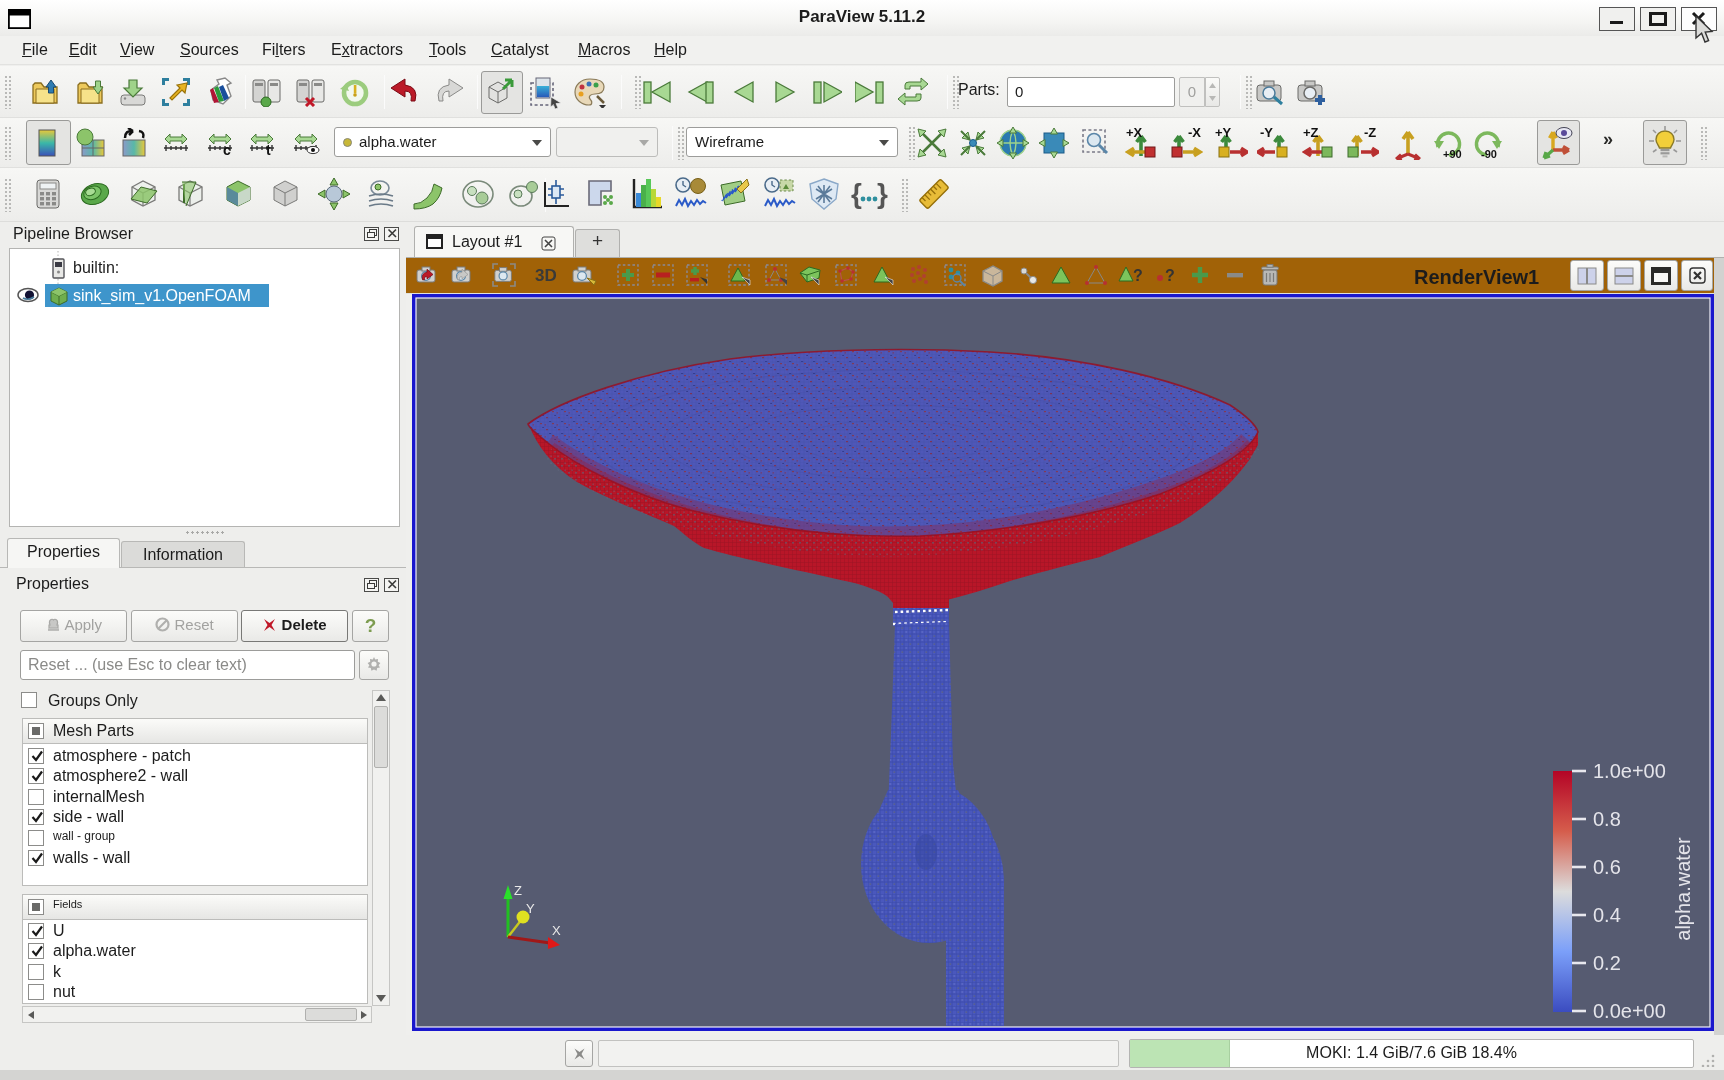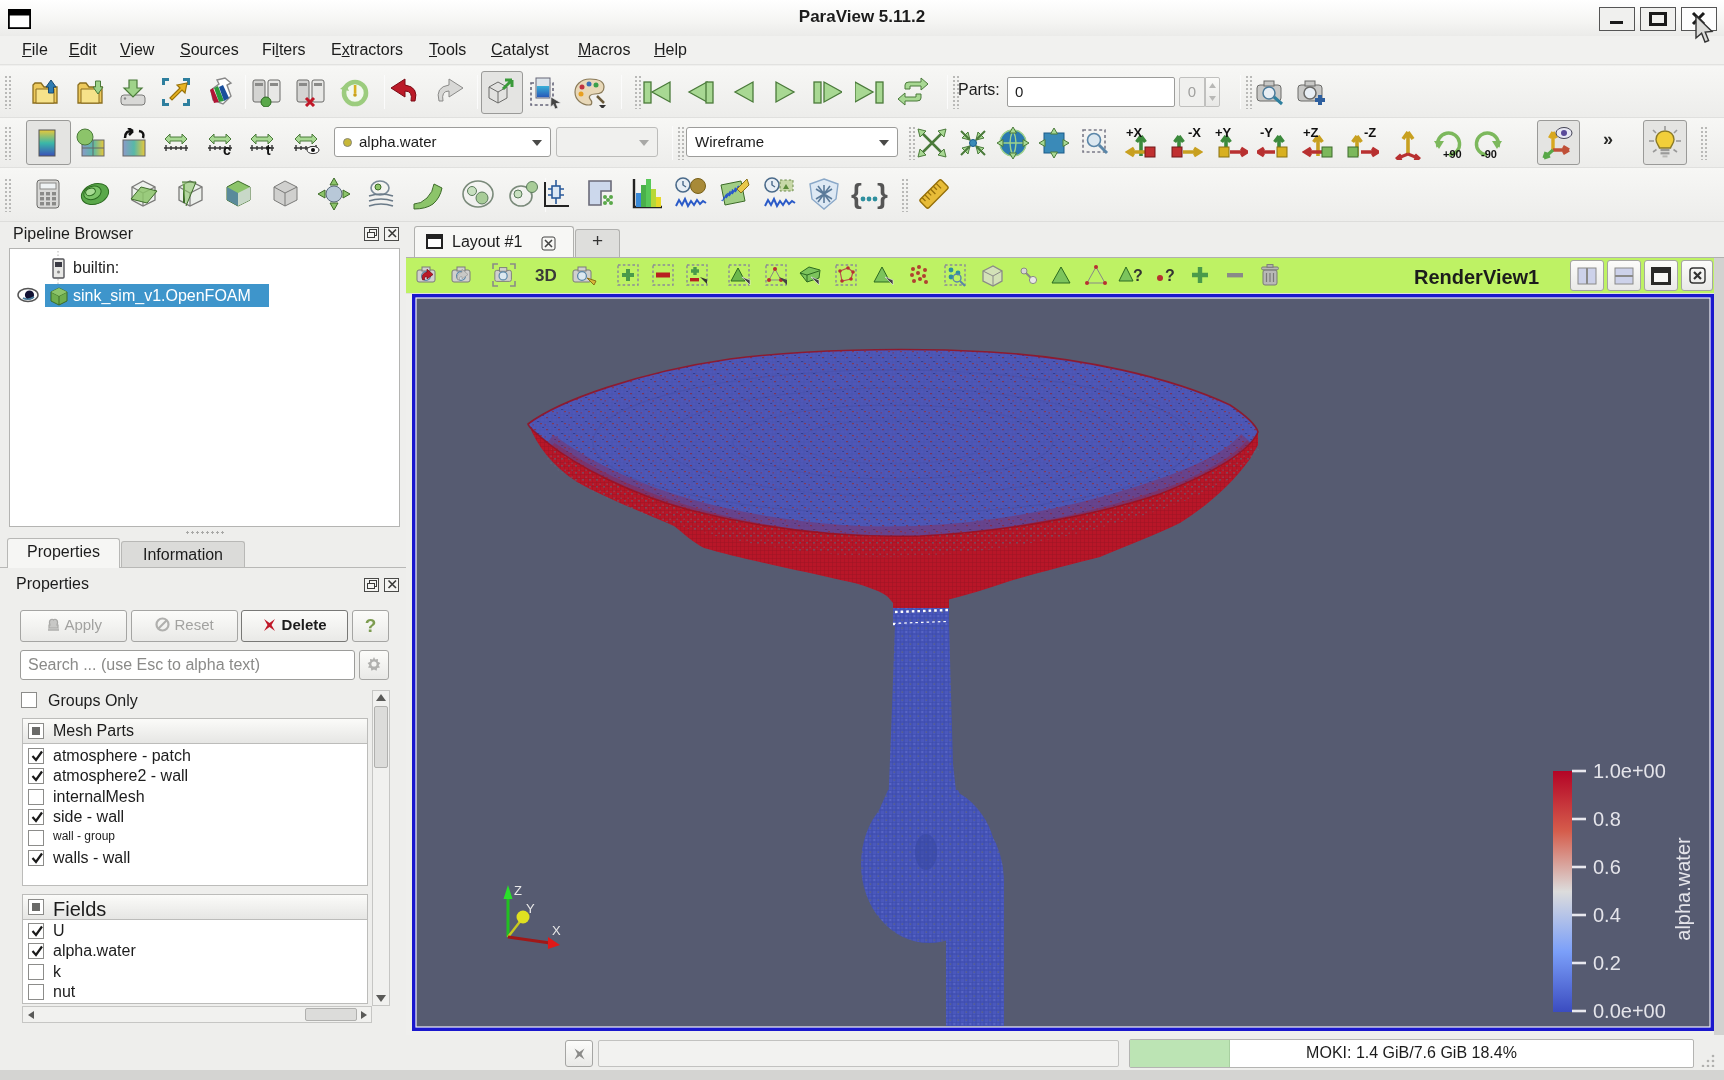--- a/index.html
+++ b/index.html
@@ -51,21 +51,21 @@
   border-radius:3px; text-align:center; }
 .check { position:absolute; width:16px; height:16px; background:#fff; border:1px solid #8c8c8a; }
 .listrow { position:absolute; font-size:15px; }
 
 
 .sbar { position:absolute; background:#f1f1ef; border:1px solid #c6c6c4; }
 .sthumb { position:absolute; background:#dcdcda; border:1px solid #b0b0ae; border-radius:2px; }
 
 
 #viewtabs { left:406px; top:222px; width:1318px; height:36px; background:#eeeeec; }
-#dectb { left:406px; top:258px; width:1318px; height:36px; background:#bef264; border-bottom:1px solid #e0e0de;}
+#dectb { left:406px; top:258px; width:1318px; height:36px; background:#a16207; border-bottom:1px solid #e0e0de;}
 #renderwrap { left:412px; top:294px; width:1302px; height:737px; background:#1113c8; }
 
 
 #statusbar { left:0; top:1035px; width:1724px; height:35px; background:#eeeeec; }
 #winframe-bottom { left:0; top:1070px; width:1724px; height:10px; background:#d4d4d2; }
 </style>
 </head>
 <body>
 
 <div id="titlebar" class="abs">
@@ -580,21 +580,21 @@
       </svg>
     Reset</div>
   <div class="qbtn" style="left:241px;top:388px;width:107px;height:32px;border-color:#787876;padding-top:5px;z-index:3">
     <svg width="15" height="14" viewBox="0 0 15 14" style="vertical-align:-2px">
         <path d="M2 1 L7.5 5 L13 1 L9.5 7 L13 13 L7.5 9 L2 13 L5.5 7 Z" fill="#c01828"></path>
       </svg>
     <b>Delete</b></div>
   <div class="qbtn" style="left:352px;top:388px;width:37px;height:32px;color:#7d9c50;font-weight:bold;font-size:19px;padding-top:4px;z-index:3">?</div>
 
   
-  <div class="abs" style="left:20px;top:428px;width:335px;height:30px;background:#fff;border:1px solid #9c9c9a;border-radius:3px;color:#8a8a88;line-height:28px;padding-left:7px;font-size:16px;z-index:3">Search ... (use Esc to alpha text)</div>
+  <div class="abs" style="left:20px;top:428px;width:335px;height:30px;background:#fff;border:1px solid #9c9c9a;border-radius:3px;color:#8a8a88;line-height:28px;padding-left:7px;font-size:16px;z-index:3">Reset ... (use Esc to clear text)</div>
   <div class="qbtn" style="left:359px;top:428px;width:30px;height:30px;z-index:3">
     <svg width="18" height="18" viewBox="0 0 18 18" style="margin-top:4px">
         <path d="M9 2 L10.2 4.4 L13 4 L12.8 6.8 L15.4 8 L13.6 10.2 L15 12.6 L12.2 13 L11.6 15.8 L9 14.4 L6.4 15.8 L5.8 13 L3 12.6 L4.4 10.2 L2.6 8 L5.2 6.8 L5 4 L7.8 4.4 Z" fill="#b0b0ae"></path>
         <circle cx="9" cy="9" r="2.6" fill="#f4f4f2"></circle>
       </svg>
   </div>
 
   
   <div class="check" style="left:21px;top:470px"></div>
   <span class="abs" style="left:48px;top:470px;font-size:16px">Groups Only</span>
@@ -605,21 +605,21 @@
       </div><span class="listrow" style="left:53px;top:500px;font-size:16px">Mesh Parts</span><div class="check" style="left:28px;top:526px"><svg width="14" height="14" style="margin:0 0 1px 1px">
           <path d="M2.5 7 L6 11 L12 2.5" fill="none" stroke="#1a1a1a" stroke-width="2.2"></path>
         </svg></div><span class="listrow" style="left:53px;top:525px;font-size:16px">atmosphere - patch</span><div class="check" style="left:28px;top:546.4px"><svg width="14" height="14" style="margin:0 0 1px 1px">
           <path d="M2.5 7 L6 11 L12 2.5" fill="none" stroke="#1a1a1a" stroke-width="2.2"></path>
         </svg></div><span class="listrow" style="left:53px;top:545.4px;font-size:16px">atmosphere2 - wall</span><div class="check" style="left:28px;top:566.8px"></div><span class="listrow" style="left:53px;top:565.8px;font-size:16px">internalMesh</span><div class="check" style="left:28px;top:587.2px"><svg width="14" height="14" style="margin:0 0 1px 1px">
           <path d="M2.5 7 L6 11 L12 2.5" fill="none" stroke="#1a1a1a" stroke-width="2.2"></path>
         </svg></div><span class="listrow" style="left:53px;top:586.2px;font-size:16px">side - wall</span><div class="check" style="left:28px;top:607.6px"></div><span class="listrow" style="left:53px;top:606.6px;font-size:12px">wall - group</span><div class="check" style="left:28px;top:628px"><svg width="14" height="14" style="margin:0 0 1px 1px">
           <path d="M2.5 7 L6 11 L12 2.5" fill="none" stroke="#1a1a1a" stroke-width="2.2"></path>
         </svg></div><span class="listrow" style="left:53px;top:627px;font-size:16px">walls - wall</span><div class="abs" style="left:22px;top:672px;width:346px;height:110px;background:#fff;border:1px solid #bcbcba"></div><div class="abs" style="left:22px;top:672px;width:346px;height:26px;background:linear-gradient(#fbfbf9,#e6e6e4);border:1px solid #bcbcba"></div><div class="check" style="left:28px;top:677px">
         <div style="position:absolute;left:3px;top:3px;width:8px;height:8px;background:#6a6a68"></div>
-      </div><span class="listrow" style="left:53px;top:676px;font-size:20px">Fields</span><div class="check" style="left:28px;top:701px"><svg width="14" height="14" style="margin:0 0 1px 1px">
+      </div><span class="listrow" style="left:53px;top:676px;font-size:11px">Fields</span><div class="check" style="left:28px;top:701px"><svg width="14" height="14" style="margin:0 0 1px 1px">
           <path d="M2.5 7 L6 11 L12 2.5" fill="none" stroke="#1a1a1a" stroke-width="2.2"></path>
         </svg></div><span class="listrow" style="left:53px;top:700px;font-size:16px">U</span><div class="check" style="left:28px;top:721.4px"><svg width="14" height="14" style="margin:0 0 1px 1px">
           <path d="M2.5 7 L6 11 L12 2.5" fill="none" stroke="#1a1a1a" stroke-width="2.2"></path>
         </svg></div><span class="listrow" style="left:53px;top:720.4px;font-size:16px">alpha.water</span><div class="check" style="left:28px;top:741.8px"></div><span class="listrow" style="left:53px;top:740.8px;font-size:16px">k</span><div class="check" style="left:28px;top:762.2px"></div><span class="listrow" style="left:53px;top:761.2px;font-size:16px">nut</span><div class="sbar" style="left:372px;top:468px;width:18px;height:316px"></div><svg class="icon" style="left:374px;top:470px" width="14" height="12">
         <path d="M7 2 L12 9 L2 9 Z" fill="#5a5a58"></path>
       </svg><div class="sthumb" style="left:374px;top:484px;width:14px;height:62px"></div><svg class="icon" style="left:374px;top:770px" width="14" height="12">
         <path d="M2 3 L12 3 L7 10 Z" fill="#5a5a58"></path>
       </svg><div class="sbar" style="left:22px;top:784px;width:350px;height:17px"></div><svg class="icon" style="left:25px;top:787px" width="12" height="12">
         <path d="M9 2 L9 10 L3 6 Z" fill="#5a5a58"></path>
       </svg><div class="sthumb" style="left:305px;top:786px;width:52px;height:13px"></div><svg class="icon" style="left:358px;top:787px" width="12" height="12">

